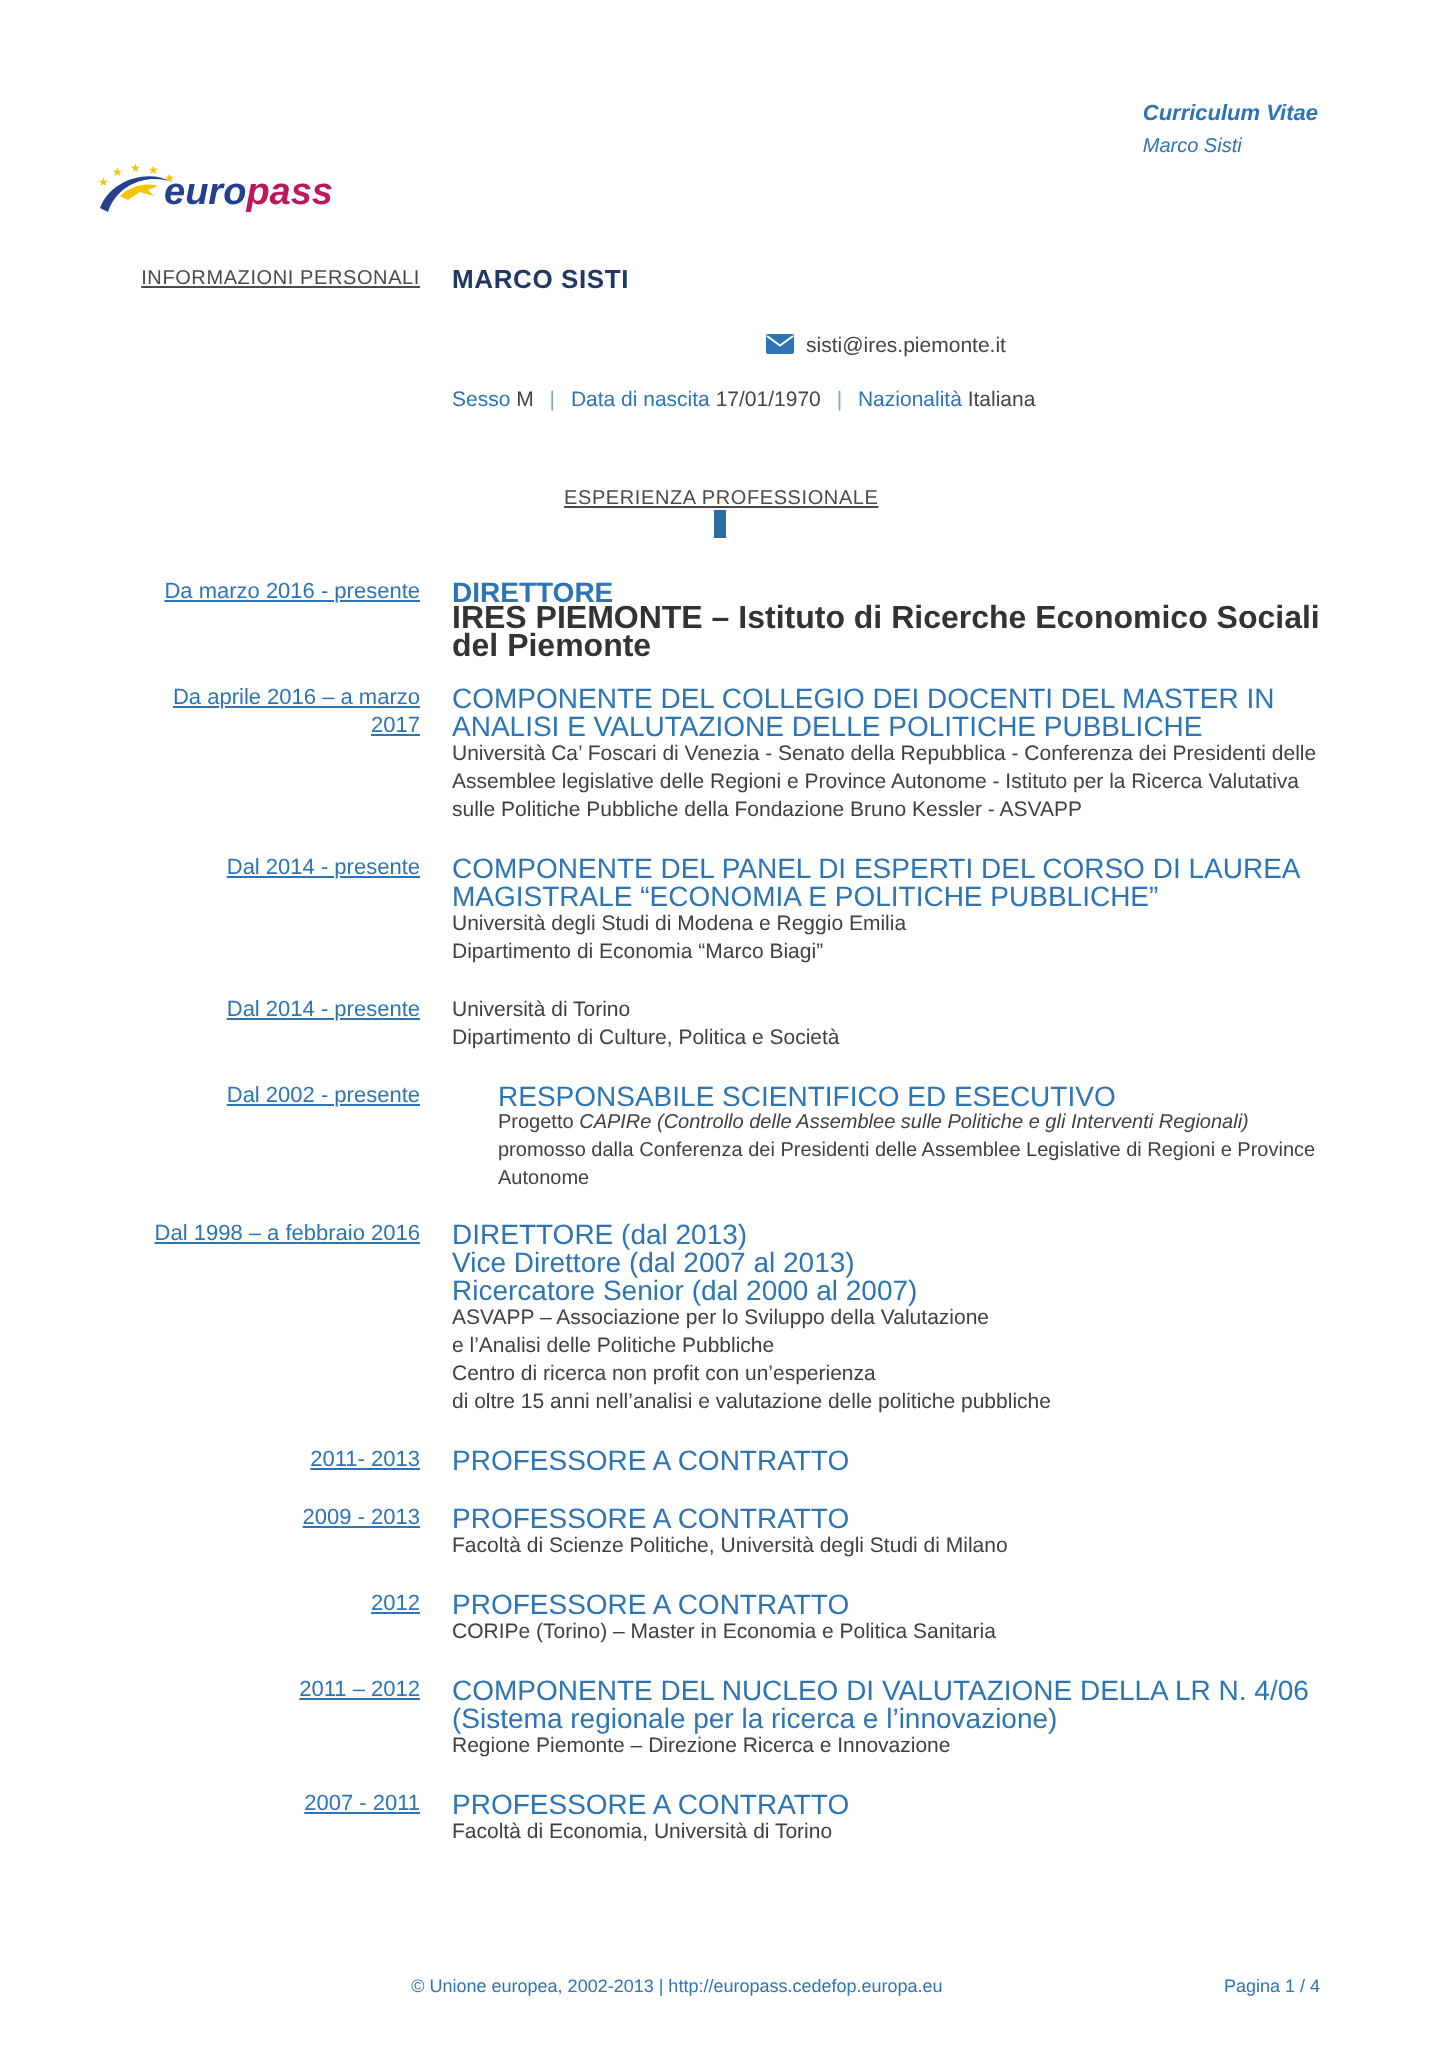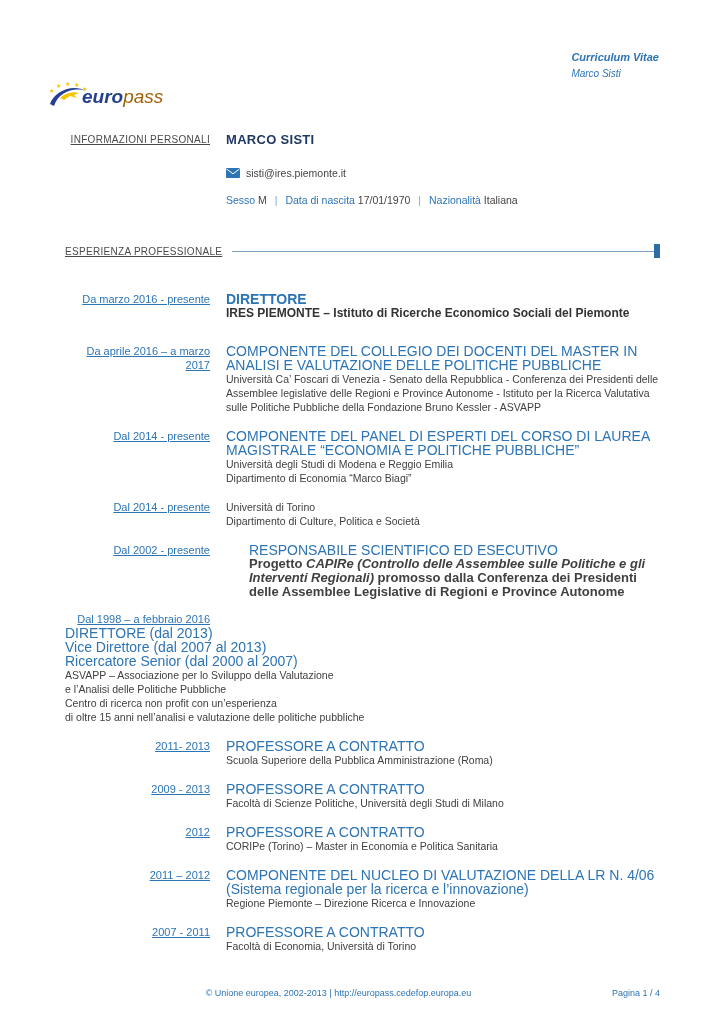--- a/index.html
+++ b/index.html
@@ -9,53 +9,53 @@
   }
   
   .header-meta{position:absolute;top:50px;right:66px;}
   .doc-type{color:#2d74b5;font-size:11px;font-style:italic;font-weight:bold;line-height:14px;}
   .doc-author{color:#2d74b5;font-size:10px;font-style:italic;line-height:20px;}
   
   .logo{position:absolute;top:82px;left:46px;display:flex;align-items:center;}
   .logo svg{display:block;}
   .logo-text{font-size:19px;font-style:italic;margin-left:-8px;letter-spacing:0;}
   .logo-euro{color:#24408f;font-weight:bold;}
-  .logo-pass{color:#a16207;font-weight:normal;}
+  .logo-pass{color:#be185d;font-weight:bold;}
   
   .content{position:absolute;left:65px;top:132px;width:595px;}
   .row{display:flex;}
   .left{width:145px;flex:none;text-align:right;padding-right:16px;text-decoration:underline;}
   .right{flex:1;min-width:0;}
   .info-label{font-size:10px;color:#4a4a4a;letter-spacing:.3px;padding-top:2px;}
   .person-name{font-size:13px;font-weight:bold;color:#1f3864;letter-spacing:.3px;}
   .email-row{margin-top:17px;}
-  .email-wrap{display:flex;align-items:center;gap:6px;}
+  .email-wrap{display:flex;align-items:center;gap:6px;justify-content:center;}
   .email-text{font-size:10.5px;color:#444;}
   .meta-row{margin-top:12px;}
   .meta-line{font-size:10.5px;}
   .meta-label{color:#2d74b5;}
   .meta-value{color:#444;}
   .sep{color:#7fa7cf;margin:0 5px;}
   
-  .section-row{margin-top:38px;margin-bottom:34px;align-items:center;}
+  .section-row{margin-top:38px;margin-bottom:34px;align-items:center;flex-direction:column;}
   .section-label{font-size:10px;color:#4a4a4a;letter-spacing:.3px;white-space:nowrap;}
   .rule-wrap{flex:1;position:relative;height:14px;}
   .rule-wrap .rule{position:absolute;left:6px;right:0;top:7px;height:1px;background:#7fa1c6;}
   .rule-wrap .rule-block{position:absolute;right:0;top:0;width:6px;height:14px;background:#2d6da3;}
   
   .entry{margin-bottom:15px;}
-  .entry-0{margin-bottom:24px;}
+  .entry-0{margin-bottom:11px;}
   .entry-4{margin-bottom:13px;gap:23px;}
-  .entry-5{margin-bottom:15px;flex-direction:column;}
+  .entry-5{margin-bottom:15px;}
   .date{color:#2d74b5;font-size:11px;line-height:14px;}
   .title-line{color:#2d74b5;font-size:14px;line-height:14px;}
   .entry-0 .title-line{font-weight:bold;}
-  .subtitle-line{font-weight:bold;color:#333;font-size:12px;line-height:14px;}
+  .subtitle-line{font-weight:bold;color:#333;font-size:16px;line-height:14px;}
   .body-line{color:#404040;font-size:10.5px;line-height:14px;}
-  .body-para{margin:0;color:#404040;font-size:13px;line-height:14px;font-weight:bold;}
+  .body-para{margin:0;color:#404040;font-size:10px;line-height:14px;}
   .italic{font-style:italic;}
   
   .footer{position:absolute;left:65px;right:65px;bottom:26px;display:flex;align-items:center;font-size:9px;color:#2d74b5;}
   .footer-copy{flex:1;text-align:center;}
   .footer-page{text-align:right;white-space:nowrap;}
 </style>
 </head>
 <body>
 
 <div class="page">
@@ -175,21 +175,20 @@
         <div class="body-line">e l’Analisi delle Politiche Pubbliche</div>
         <div class="body-line">Centro di ricerca non profit con un’esperienza</div>
         <div class="body-line">di oltre 15 anni nell’analisi e valutazione delle politiche pubbliche</div>
       </div>
     </div>
 
     <div class="row entry entry-6">
       <div class="left date">2011- 2013</div>
       <div class="right">
         <div class="title-line">PROFESSORE A CONTRATTO</div>
-        <div class="body-line">Scuola Superiore della Pubblica Amministrazione (Roma)</div>
       </div>
     </div>
 
     <div class="row entry entry-7">
       <div class="left date">2009 - 2013</div>
       <div class="right">
         <div class="title-line">PROFESSORE A CONTRATTO</div>
         <div class="body-line">Facoltà di Scienze Politiche, Università degli Studi di Milano</div>
       </div>
     </div>

